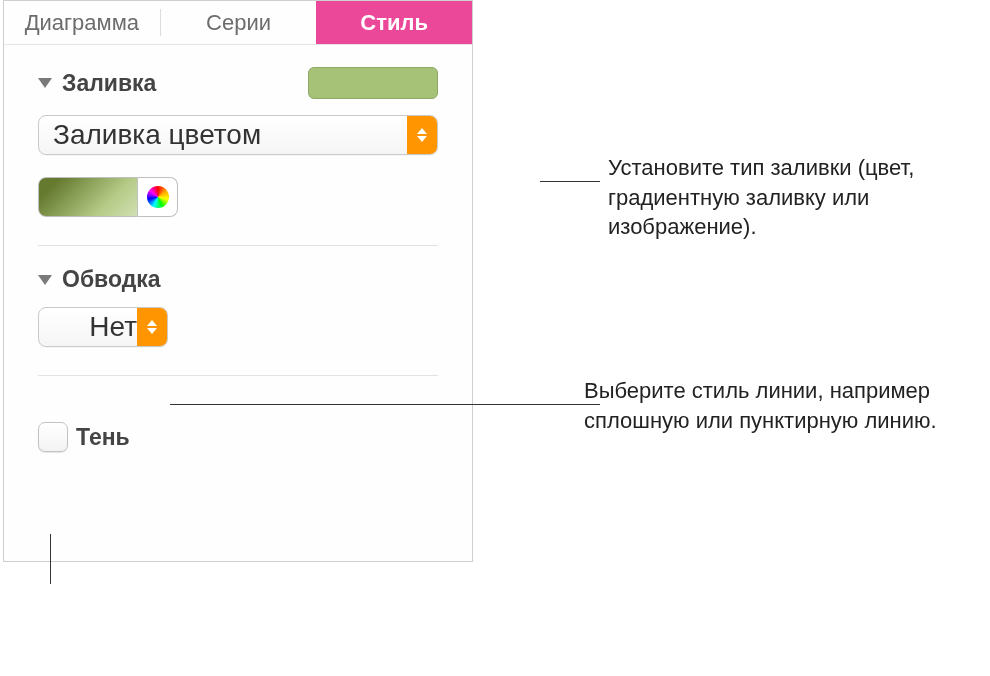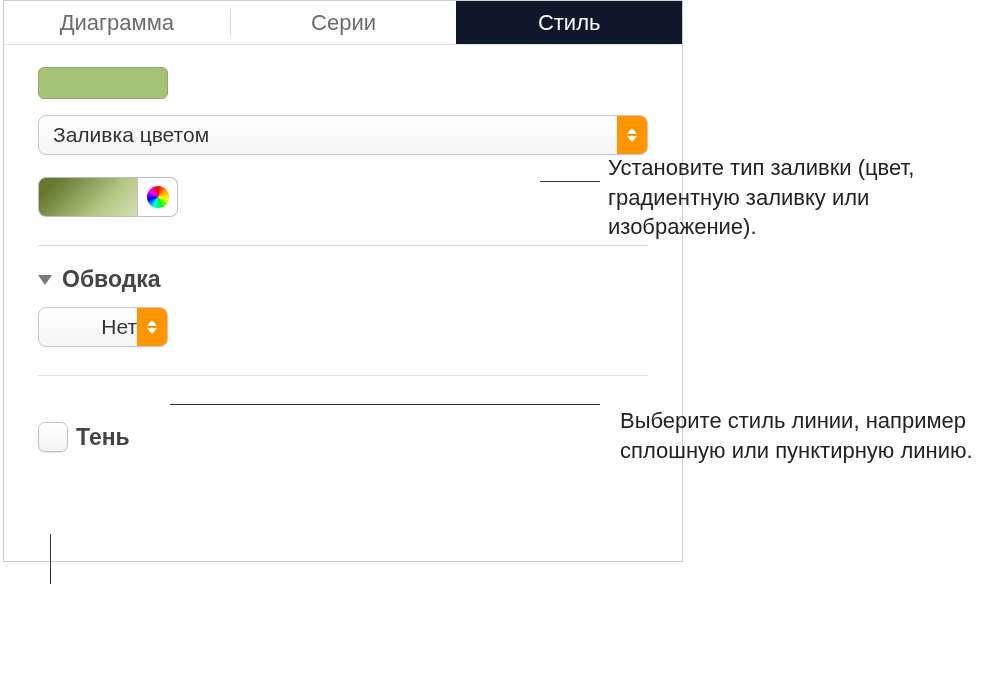--- a/index.html
+++ b/index.html
@@ -9,43 +9,43 @@
     color: #333;
     width: 990px;
     height: 676px;
     position: relative;
     background: #fff;
   }
   .panel {
     position: absolute;
     left: 3px;
     top: 0;
-    width: 680px;
+    width: 470px;
     height: 562px;
     border: 1px solid #cfcfcf;
     background: #fefefe;
   }
   .tabbar {
     display: flex;
     height: 44px;
     align-items: stretch;
     border-bottom: 1px solid #e5e5e5;
   }
   .tab {
     flex: 1;
     display: flex;
     align-items: center;
     justify-content: center;
     color: #6c6c6c;
     font-size: 22px;
   }
   .tab.selected {
-    background: #0f172a;
+    background: #ec4899;
     color: #fff;
-    font-weight: 400;
+    font-weight: 700;
   }
   .tab-sep {
     width: 1px;
     background: #dcdcdc;
     margin: 8px 0;
   }
   .content { padding: 0 34px; }
   .section-header {
     display: flex;
     align-items: center;
@@ -69,21 +69,21 @@
   }
   .popup {
     display: flex;
     align-items: center;
     justify-content: space-between;
     height: 40px;
     border: 1px solid #c9c9c9;
     border-radius: 8px;
     background: linear-gradient(#ffffff,#f5f5f5);
     padding: 0 0 0 14px;
-    font-size: 21px;
+    font-size: 28px;
     color: #333;
     box-shadow: 0 1px 0 rgba(0,0,0,0.03);
   }
   .popup.full { width: 100%; }
   .popup.small { width: 130px; justify-content: flex-end; }
   .popup-btn {
     width: 30px; height: 100%;
     display: flex; flex-direction: column;
     align-items: center; justify-content: center;
     gap: 2px;
@@ -175,20 +175,24 @@
   <div class="tabbar">
     <div class="tab">Диаграмма</div>
     <div class="tab-sep"></div>
     <div class="tab">Серии</div>
     <div class="tab selected">Стиль</div>
   </div>
 
   <div class="content">
 
     <div class="section-header">
+      <div class="section-title-row">
+        <div class="tri"></div>
+        <div class="section-title">Заливка</div>
+      </div>
       <div class="fill-swatch-big"></div>
     </div>
 
     <div class="popup full">
       <span>Заливка цветом</span>
       <div class="popup-btn">
         <div class="caret-up"></div>
         <div class="caret-down"></div>
       </div>
     </div>
@@ -225,16 +229,16 @@
     </div>
 
   </div>
 </div>
 
 <div class="callouts">
   <div class="leader" style="left:540px; top:181px; width:60px;"></div>
   <div class="callout-text" style="left:608px; top:153px; width:360px;">Установите тип заливки (цвет, градиентную заливку или изображение).</div>
 
   <div class="leader" style="left:170px; top:404px; width:430px;"></div>
-  <div class="callout-text" style="left:620px; top:376px; width:370px;margin-top:30px;">Выберите стиль линии, например сплошную или пунктирную линию.</div>
+  <div class="callout-text" style="left:584px; top:376px; width:370px;">Выберите стиль линии, например сплошную или пунктирную линию.</div>
 
   <div class="leader-v" style="left:50px; top:534px; height:50px;"></div>
 </div>
 
 </body></html>

